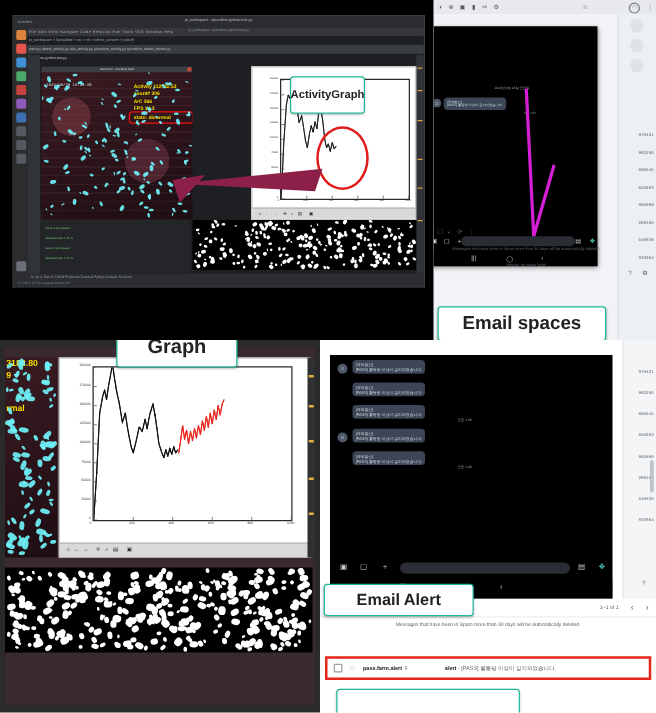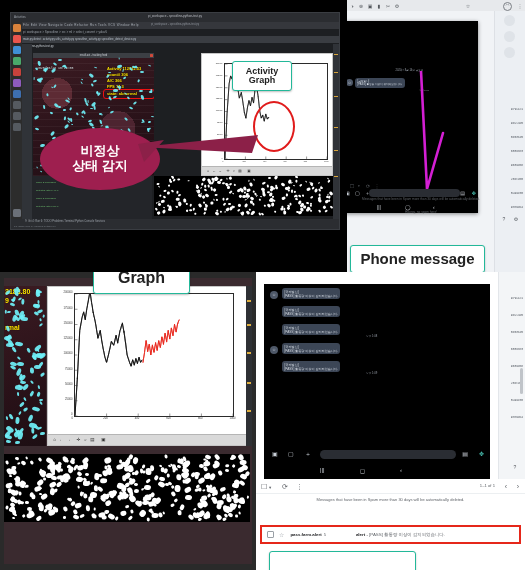--- a/index.html
+++ b/index.html
@@ -639,35 +639,31 @@
           <i class="blob" style="left: 22.3095px; top: 14.6722px; width: 2.81825px; height: 2.11369px; transform: rotate(97.7745deg);"></i>
           <i class="blob" style="left: 32.4005px; top: 33.9494px; width: 2.34061px; height: 1.75546px; transform: rotate(138.084deg);"></i>
           <i class="blob" style="left: 141.7px; top: 35.1092px; width: 3.12175px; height: 2.34131px; transform: rotate(12.0379deg);"></i>
           <i class="blob" style="left: 104.626px; top: 23.1138px; width: 2.15759px; height: 1.61819px; transform: rotate(78.112deg);"></i>
           <i class="blob" style="left: 156.723px; top: 8.77862px; width: 1.76794px; height: 1.32596px; transform: rotate(18.6778deg);"></i>
           <i class="blob" style="left: 174.061px; top: 23.5258px; width: 2.41469px; height: 1.81102px; transform: rotate(126.665deg);"></i>
           <i class="blob" style="left: 46.146px; top: 11.2133px; width: 1.89727px; height: 1.42295px; transform: rotate(130.62deg);"></i>
         </div>
     </div>
 
-    <div class="callout" style="left:232px;top:61px;width:58px;height:28px;font-size:9px;flex-direction:column;">
+    <div class="callout" style="left:232px;top:61px;width:58px;height:28px;font-size:9px;">
       <span>Activity</span>
       <span>Graph</span>
     </div>
 
     <i class="redring" style="left:253px;top:101px;width:38px;height:47px;"></i>
 
     <svg style="position:absolute;left:140px;top:125px;width:130px;height:50px;">
       <polygon points="0,22 118,10 112,28" fill="#8c2048"></polygon>
     </svg>
 
-    <div class="bubble" style="left:40px;top:128px;width:120px;height:62px;font-size:13px;">
-      <span>비정상</span>
-      <span>상태 감지</span>
-    </div>
     <svg style="position:absolute;left:138px;top:140px;width:30px;height:26px;">
       <polygon points="0,4 26,0 6,22" fill="#8c2048"></polygon>
     </svg>
   </div>
 
   <div class="quad" id="q-tr">
     <div id="tr-browser">
 
       <div class="br-toolbar">
         <span class="br-ico" style="left:2px;">◑</span>
@@ -730,21 +726,21 @@
         <span class="br-ico" style="left:2px;top:172px;">☐</span>
         <span class="br-ico" style="left:9px;top:172px;font-size:3.5px;">▾</span>
         <span class="br-ico" style="left:18px;top:172px;">⟳</span>
         <span class="br-ico" style="left:27px;top:172px;">⋮</span>
         <div style="position:absolute;left:8px;top:186px;width:132px;text-align:center;font-size:3.2px;color:#5f6368;">Messages that have been in Spam more than 30 days will be automatically deleted.</div>
         <div style="position:absolute;left:8px;top:199px;width:132px;text-align:center;font-size:3.2px;color:#5f6368;">Hooray, no spam here!</div>
       </div>
     </div>
 
 
-    <div class="callout" style="left:3px;top:245px;width:133px;height:26px;font-size:15px;">Phone message</div>
+    <div class="callout" style="left:3px;top:245px;width:133px;height:26px;font-size:15px;">Email spaces</div>
   </div>
 
   <div class="quad" id="q-bl">
     <div id="bl-inner">
 
       <div id="bl-cam">
         <span class="yel" style="left:1px;top:2px;font-size:7px;">3188.80</span>
         <span class="yel" style="left:1px;top:11px;font-size:7px;">9</span>
         <span class="yel" style="left:1px;top:38px;font-size:7px;">rmal</span>
       <i class="bug" style="left: 12.5818px; top: 70.8142px; width: 3.51028px; height: 1.93066px; transform: rotate(46.2485deg);"></i>
@@ -1318,15 +1314,16 @@
         <span class="gm-sender">pass.farm.alert</span>
         <span class="gm-cnt">5</span>
         <span class="gm-subj">
           <b>alert</b><span> - [PASS] 활동량 이상이 감지되었습니다.</span>
         </span>
       </div>
 
       <div class="callout" style="left:13px;top:72px;width:145px;height:20px;font-size:11px;"></div>
     </div>
 
+    <div class="callout" style="left:3px;top:195px;width:118px;height:24px;font-size:13px;">Email Alert</div>
   </div>
 
 </div>
 
 </body></html>

